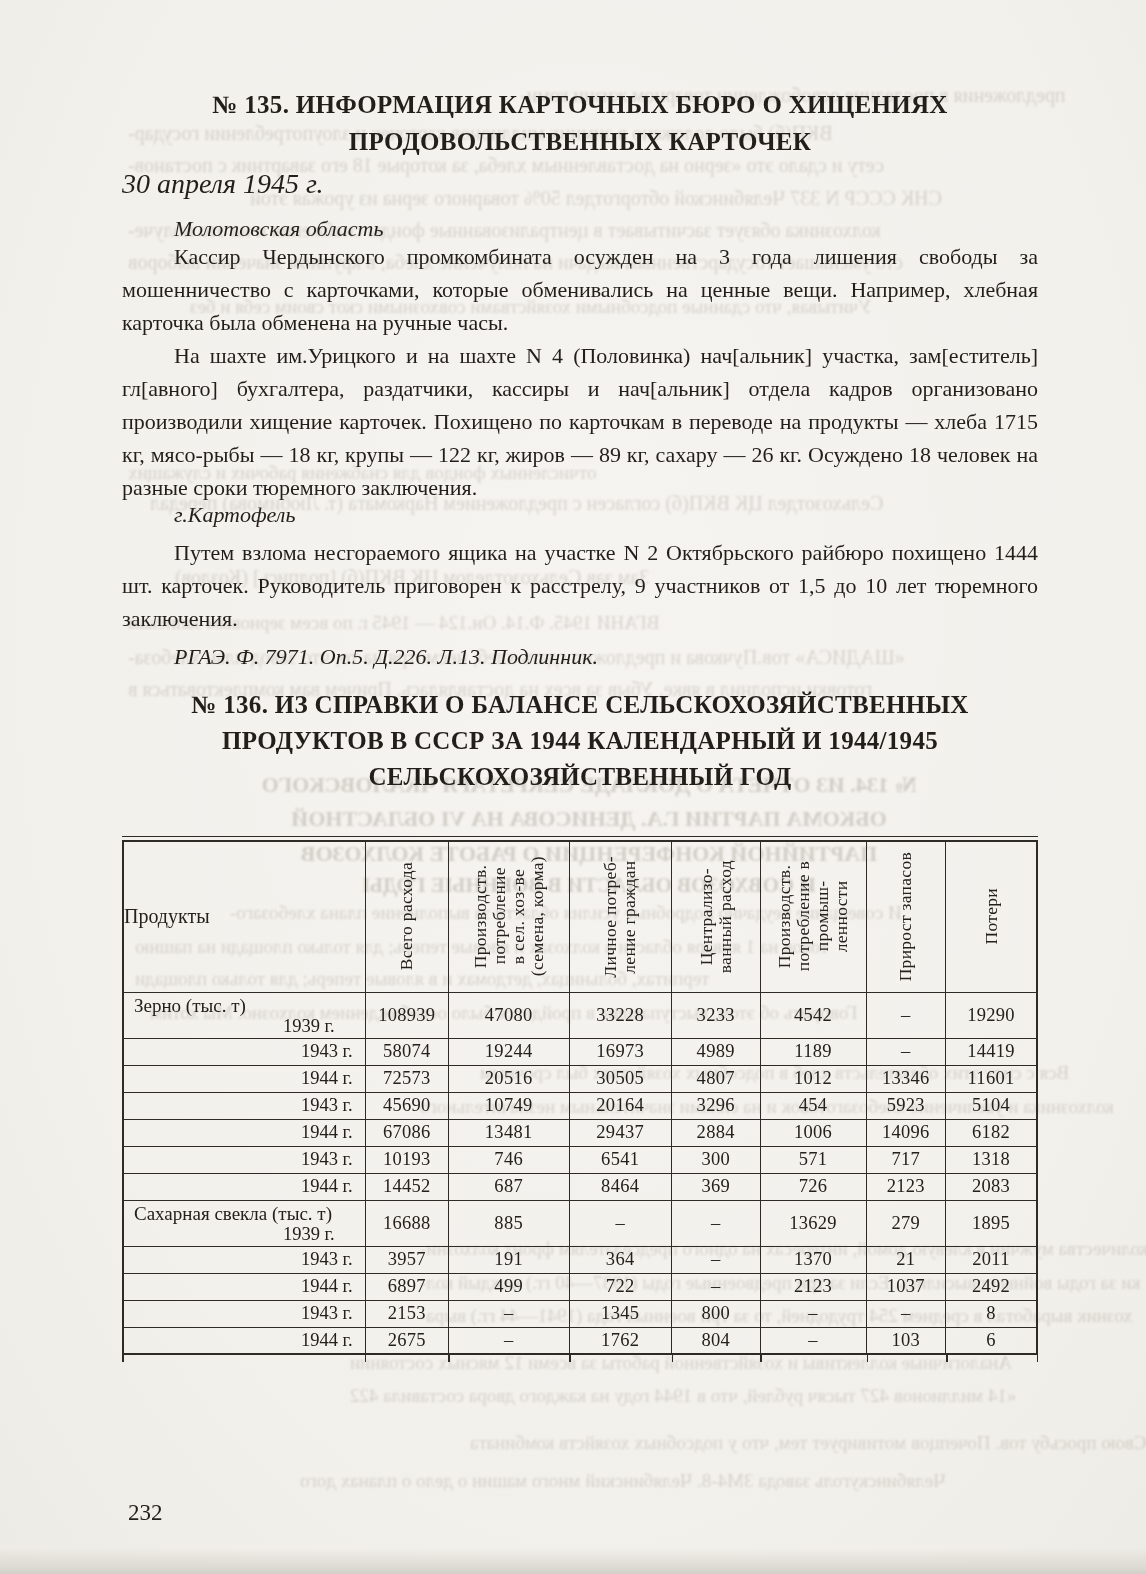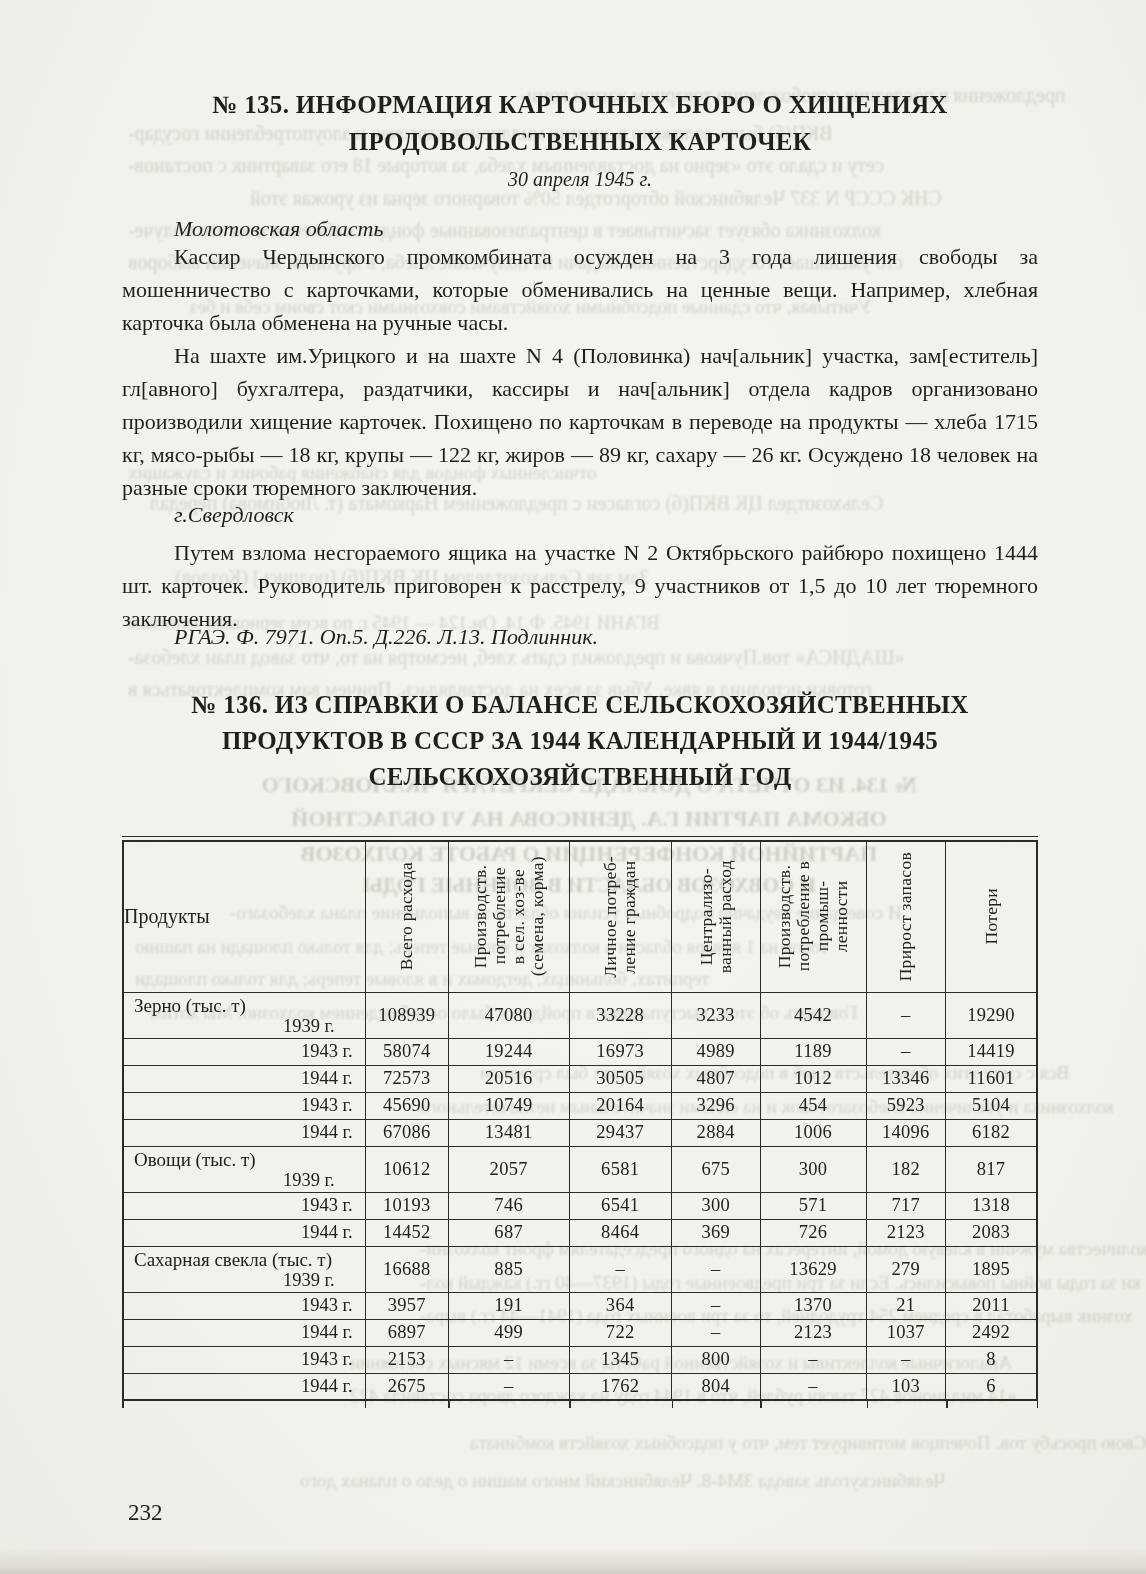--- a/index.html
+++ b/index.html
@@ -24,21 +24,21 @@
     position:absolute;white-space:nowrap;
     color:#8f897f;opacity:.30;filter:blur(1.1px);
     transform:scaleX(-1);
   }
   .ghost.center{left:50%;transform:translateX(-50%) scaleX(-1);}
   .ghost.bold{font-weight:bold;opacity:.34;}
   
   .content{position:absolute;left:122px;top:0;width:916px;z-index:1;}
   .abs{position:absolute;left:0;width:916px;}
   .doc-title{font-weight:bold;font-size:25px;line-height:37px;text-align:center;letter-spacing:.3px;}
-  .date-line{font-style:italic;font-size:20px;text-align:center;padding-right:4px;}
+  .date-line{font-style:italic;font-size:28px;text-align:left;padding-right:4px;}
   .ital{font-style:italic;font-size:22px;}
   .indent{padding-left:52px;}
   .para{font-size:22px;line-height:33px;text-align:justify;text-indent:52px;}
   .source{font-style:italic;font-size:22px;padding-left:52px;}
   .pagenum{position:absolute;left:128px;top:1500px;font-size:23px;z-index:2;}
   
   .tbl-wrap{position:absolute;top:836px;left:0;width:916px;border-top:1.5px solid #2e2b26;padding-top:2.5px;}
   table.balance{
     width:100%;border-collapse:collapse;table-layout:fixed;
     border:2px solid #2e2b26;
@@ -106,23 +106,23 @@
     </div>
 
   <div class="content">
 
     <div class="abs doc-title" style="top:86px">№ 135. ИНФОРМАЦИЯ КАРТОЧНЫХ БЮРО О ХИЩЕНИЯХ</div>
     <div class="abs doc-title" style="top:123px">ПРОДОВОЛЬСТВЕННЫХ КАРТОЧЕК</div>
     <div class="abs date-line" style="top:168px">30 апреля 1945 г.</div>
     <div class="abs ital indent" style="top:216px">Молотовская область</div>
     <div class="abs para" style="top:240px">Кассир Чердынского промкомбината осужден на 3 года лишения свободы за мошенничество с карточками, которые обменивались на ценные вещи. Например, хлебная карточка была обменена на ручные часы.</div>
     <div class="abs para" style="top:339px">На шахте им.Урицкого и на шахте N 4 (Половинка) нач[альник] участка, зам[еститель] гл[авного] бухгалтера, раздатчики, кассиры и нач[альник] отдела кадров организовано производили хищение карточек. Похищено по карточкам в переводе на продукты — хлеба 1715 кг, мясо-рыбы — 18 кг, крупы — 122 кг, жиров — 89 кг, сахару — 26 кг. Осуждено 18 человек на разные сроки тюремного заключения.</div>
-    <div class="abs ital indent" style="top:502px">г.Свердловск</div>
+    <div class="abs ital indent" style="top:502px">г.Картофель</div>
     <div class="abs para" style="top:536px">Путем взлома несгораемого ящика на участке N 2 Октябрьского райбюро похищено 1444 шт. карточек. Руководитель приговорен к расстрелу, 9 участников от 1,5 до 10 лет тюремного заключения.</div>
-    <div class="abs source" style="top:624px">РГАЭ. Ф. 7971. Оп.5. Д.226. Л.13. Подлинник.</div>
+    <div class="abs source" style="top:644px">РГАЭ. Ф. 7971. Оп.5. Д.226. Л.13. Подлинник.</div>
 
     <div class="abs doc-title" style="top:686px">№ 136. ИЗ СПРАВКИ О БАЛАНСЕ СЕЛЬСКОХОЗЯЙСТВЕННЫХ</div>
     <div class="abs doc-title" style="top:722px">ПРОДУКТОВ В СССР ЗА 1944 КАЛЕНДАРНЫЙ И 1944/1945</div>
     <div class="abs doc-title" style="top:758px">СЕЛЬСКОХОЗЯЙСТВЕННЫЙ ГОД</div>
 
     <div class="tbl-wrap">
       <table class="balance">
         <colgroup>
           <col style="width:26.5%">
             <col style="width:9.1%">
@@ -222,33 +222,20 @@
                 <div class="year-only">1944 г.</div>
               </td>
               <td class="num-cell">67086</td>
               <td class="num-cell">13481</td>
               <td class="num-cell">29437</td>
               <td class="num-cell">2884</td>
               <td class="num-cell">1006</td>
               <td class="num-cell">14096</td>
               <td class="num-cell">6182</td>
             </tr>
-            <tr class="group-row">
-              <td class="prod-cell">
-                <div class="prod-name">Овощи (тыс. т)</div>
-                <div class="prod-year">1939 г.</div>
-              </td>
-              <td class="num-cell">10612</td>
-              <td class="num-cell">2057</td>
-              <td class="num-cell">6581</td>
-              <td class="num-cell">675</td>
-              <td class="num-cell">300</td>
-              <td class="num-cell">182</td>
-              <td class="num-cell">817</td>
-            </tr>
             <tr class="year-row">
               <td class="prod-cell">
                 <div class="year-only">1943 г.</div>
               </td>
               <td class="num-cell">10193</td>
               <td class="num-cell">746</td>
               <td class="num-cell">6541</td>
               <td class="num-cell">300</td>
               <td class="num-cell">571</td>
               <td class="num-cell">717</td>

